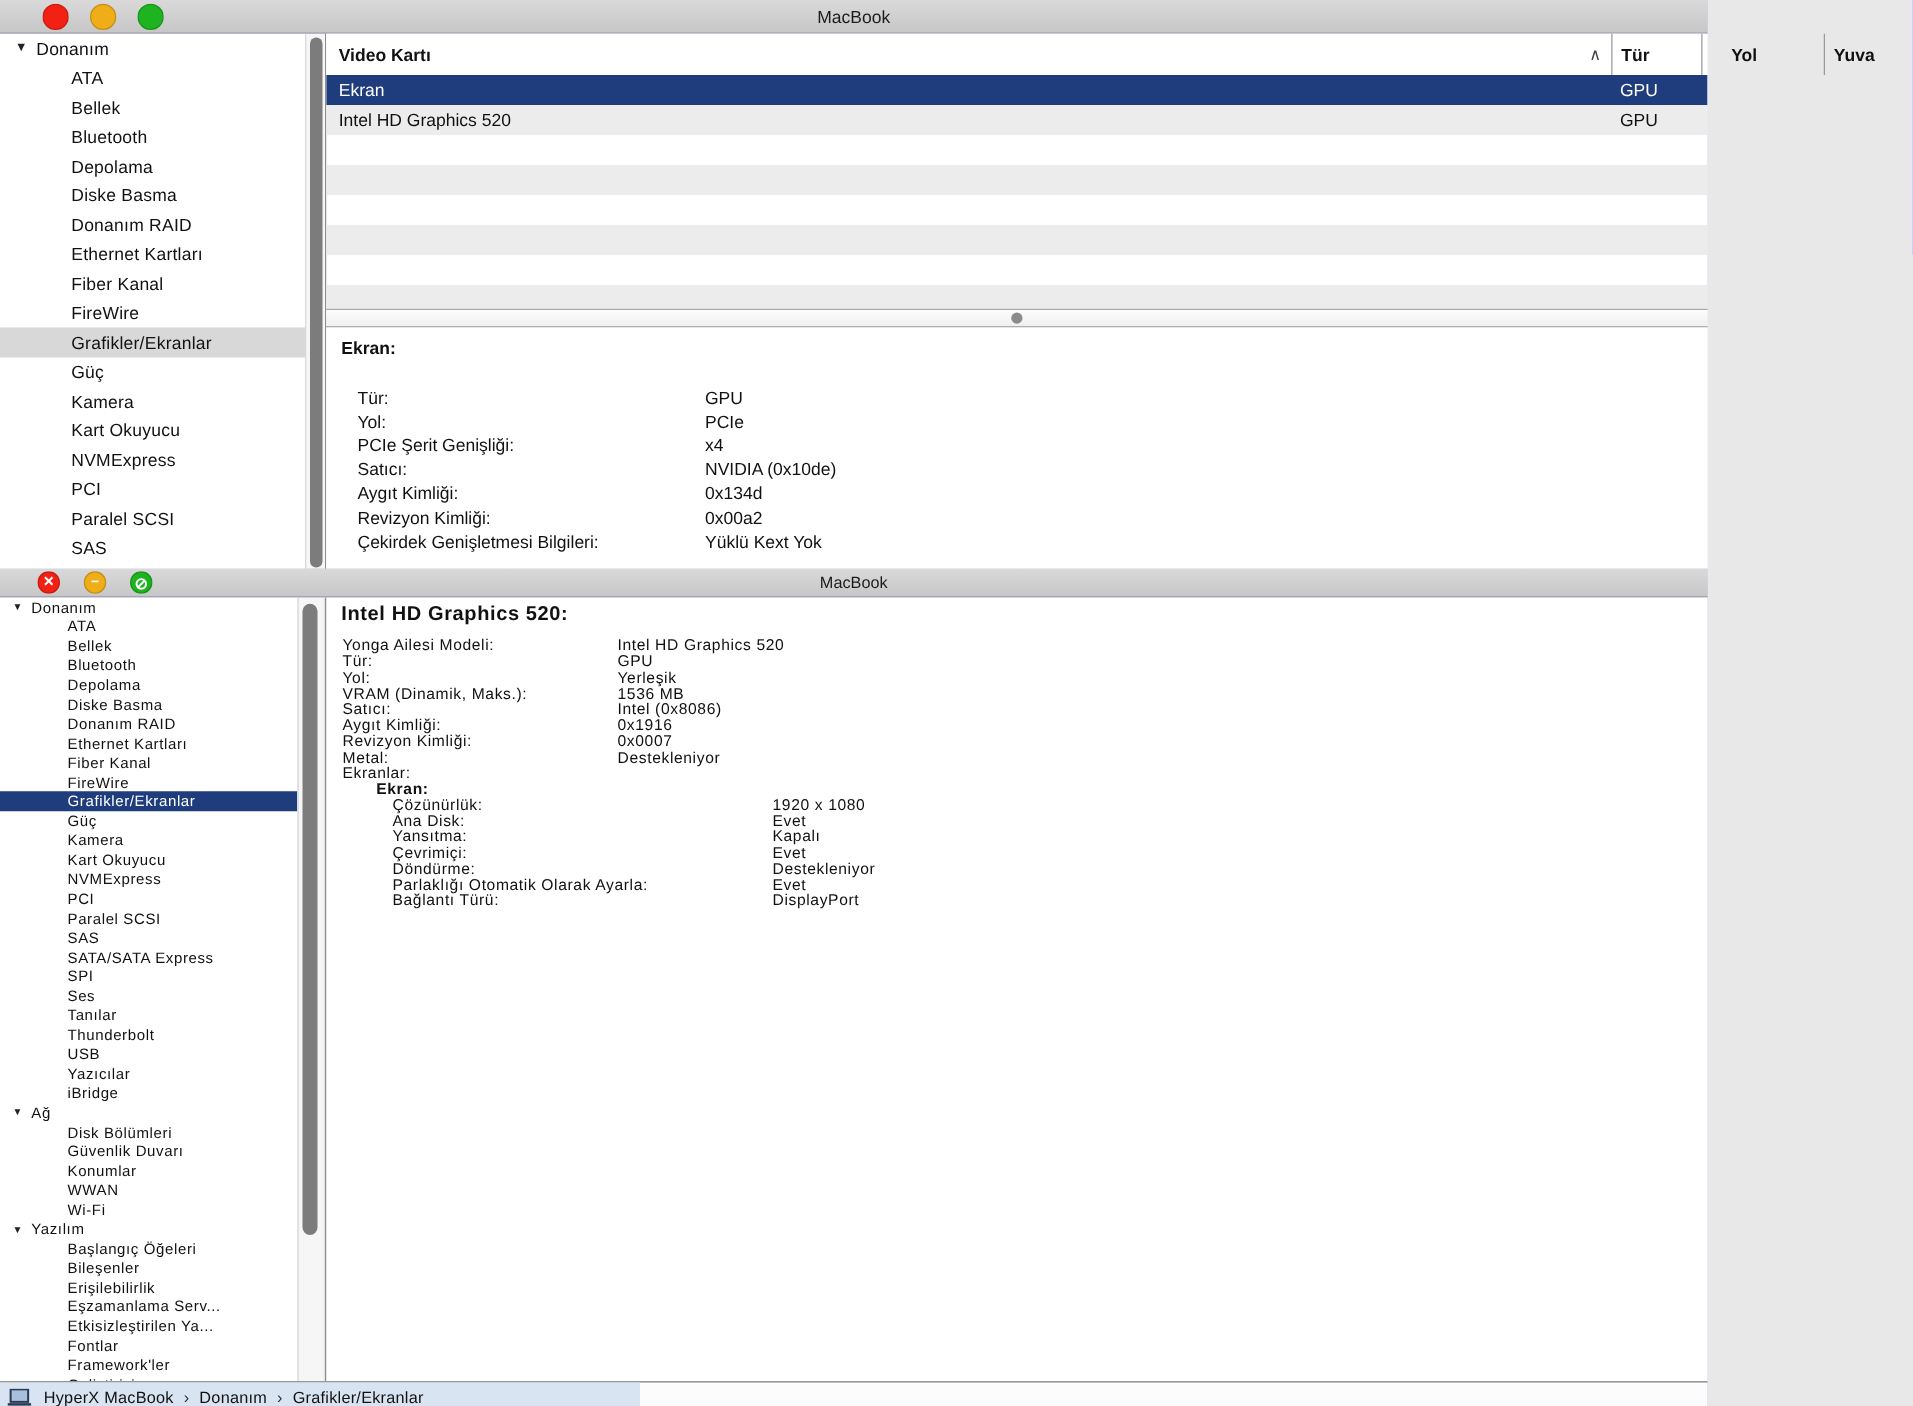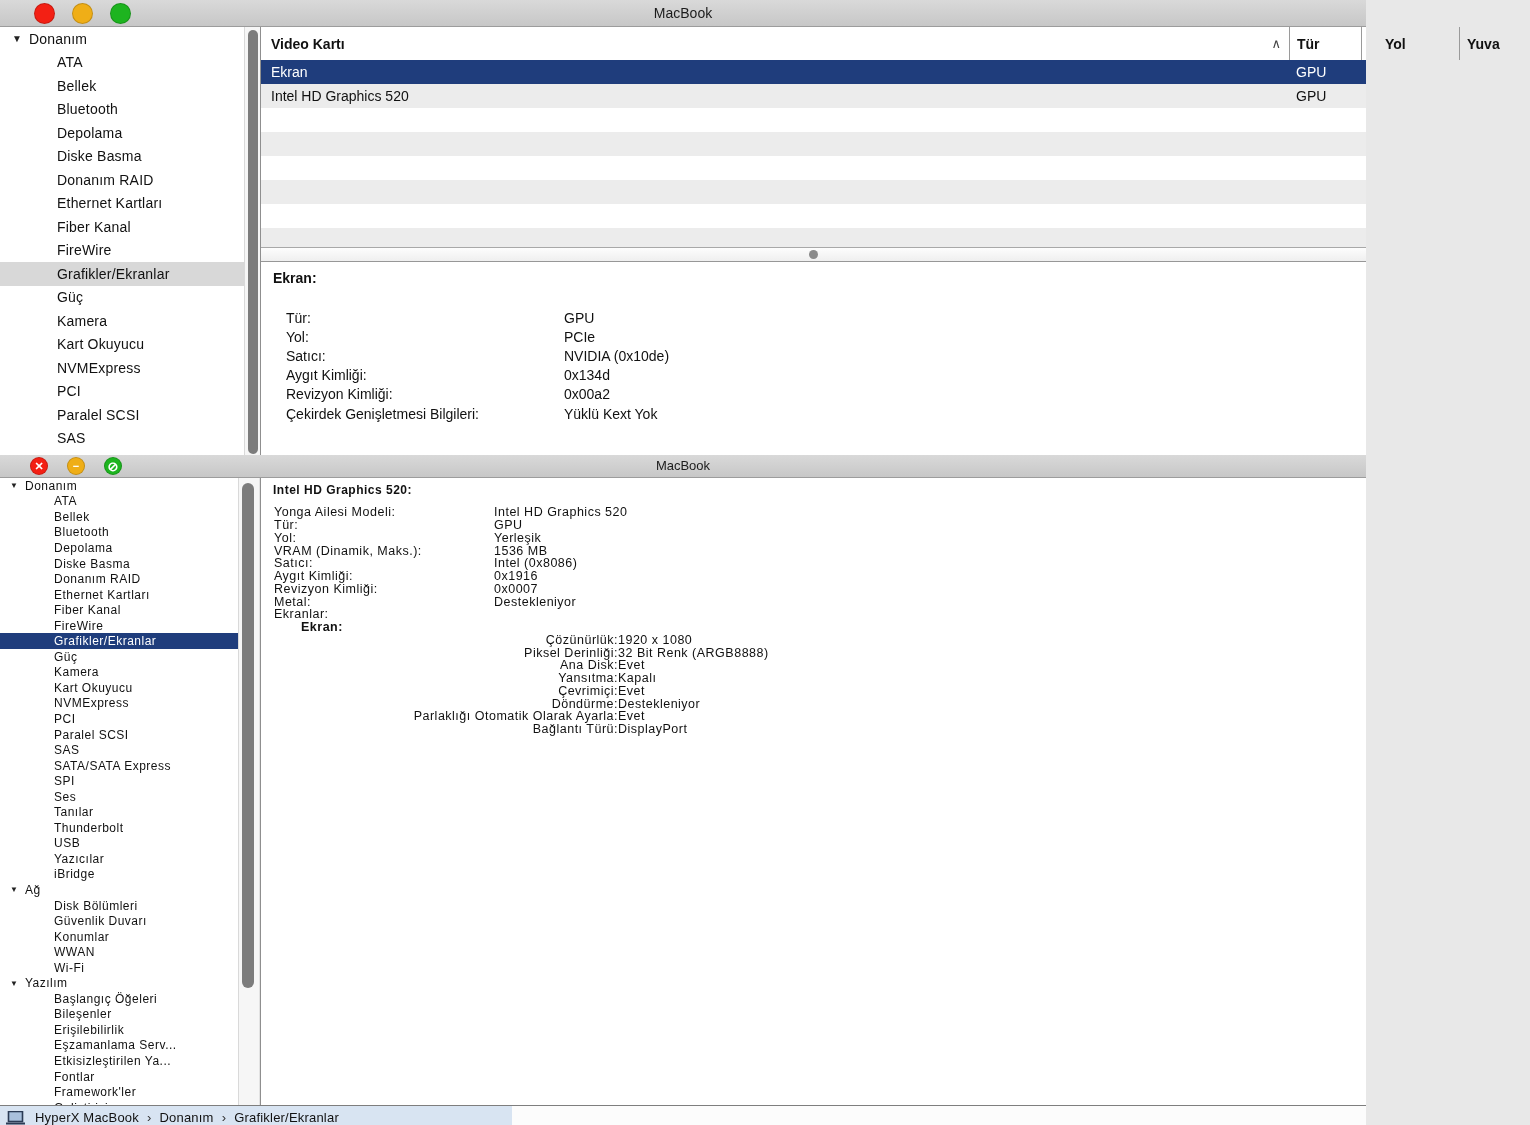--- a/index.html
+++ b/index.html
@@ -80,27 +80,27 @@
   .splitter{position:absolute;top:220px;left:0;right:0;height:13px;background:linear-gradient(#fdfdfd,#efefef);border-top:1px solid #a8a8a8;border-bottom:1px solid #979797;}
   .splitter .dot{position:absolute;left:50%;top:50%;width:9px;height:9px;margin:-4.5px 0 0 -4.5px;border-radius:50%;background:#8b8b8b;}
 
   .detail{position:absolute;top:235px;left:0;right:0;bottom:0;background:#fff;overflow:hidden;}
   .dt-title{font-weight:bold;font-size:14px;margin:8px 0 0 12px;}
   .dt-fields{margin-top:22px;}
   .dt-row{display:flex;align-items:center;padding-left:25px;height:19.2px;font-size:14px;white-space:nowrap;}
   .dt-label{width:278px;flex:none;}
 
   
-  .b-title{font-weight:bold;font-size:12px;letter-spacing:.5px;margin:5px 0 0 12px;white-space:nowrap;}
+  .b-title{font-weight:bold;font-size:16px;letter-spacing:.5px;margin:5px 0 0 12px;white-space:nowrap;}
   .b-fields{margin-top:9px;}
   .b-row{display:flex;align-items:center;padding-left:13px;height:12.75px;font-size:12.5px;letter-spacing:.5px;white-space:nowrap;}
   .b-label{width:220px;flex:none;}
   .b-subtitle{font-weight:bold;font-size:12.5px;letter-spacing:.5px;padding-left:40px;height:12.75px;display:flex;align-items:center;}
   .b-sub .b-row{padding-left:53px;}
-  .b-sub .b-label{width:304px;text-align:right;}
+  .b-sub .b-label{width:304px;}
 
   
   .statusbar{position:absolute;left:0;right:0;bottom:0;height:20px;border-top:1px solid #7e7e7e;background:#fcfcfc;box-sizing:border-box;}
   .sbar-blue{position:absolute;left:0;top:0;bottom:0;width:512px;background:#d8e4f2;}
   .crumbs{position:absolute;left:6px;top:0;bottom:0;display:flex;align-items:flex-end;gap:8px;font-size:13px;letter-spacing:.2px;white-space:nowrap;}
   .crumb-sep{color:#333;}
   .laptop{display:flex;align-items:center;margin-right:2px;}
 </style>
 </head>
 <body>
@@ -215,20 +215,24 @@
     <div class="detail">
       <div class="dt-title">Ekran:</div>
       <div class="dt-fields" id="top-detail-fields">
           <div class="dt-row">
             <span class="dt-label">Tür:</span>
             <span>GPU</span>
           </div>
           <div class="dt-row">
             <span class="dt-label">Yol:</span>
             <span>PCIe</span>
+          </div>
+          <div class="dt-row">
+            <span class="dt-label">PCIe Şerit Genişliği:</span>
+            <span>x4</span>
           </div>
           <div class="dt-row">
             <span class="dt-label">Satıcı:</span>
             <span>NVIDIA (0x10de)</span>
           </div>
           <div class="dt-row">
             <span class="dt-label">Aygıt Kimliği:</span>
             <span>0x134d</span>
           </div>
           <div class="dt-row">
@@ -429,24 +433,20 @@
         </div>
       </div>
     <div class="b-row">
       <span>Ekranlar:</span>
     </div>
     <div class="b-subtitle">Ekran:</div>
     <div class="b-sub" id="bottom-display-fields">
         <div class="b-row">
           <span class="b-label">Çözünürlük:</span>
           <span>1920 x 1080</span>
-        </div>
-        <div class="b-row">
-          <span class="b-label">Piksel Derinliği:</span>
-          <span>32 Bit Renk (ARGB8888)</span>
         </div>
         <div class="b-row">
           <span class="b-label">Ana Disk:</span>
           <span>Evet</span>
         </div>
         <div class="b-row">
           <span class="b-label">Yansıtma:</span>
           <span>Kapalı</span>
         </div>
         <div class="b-row">

